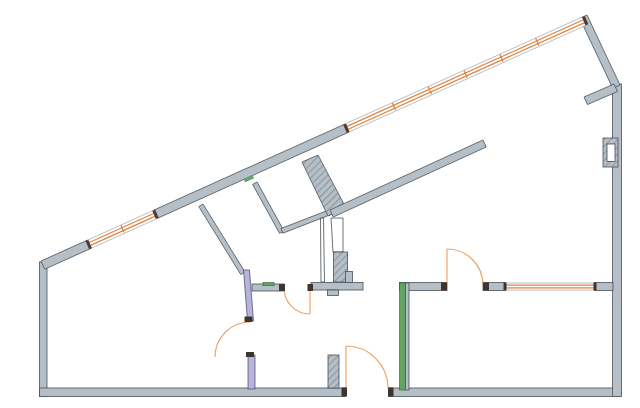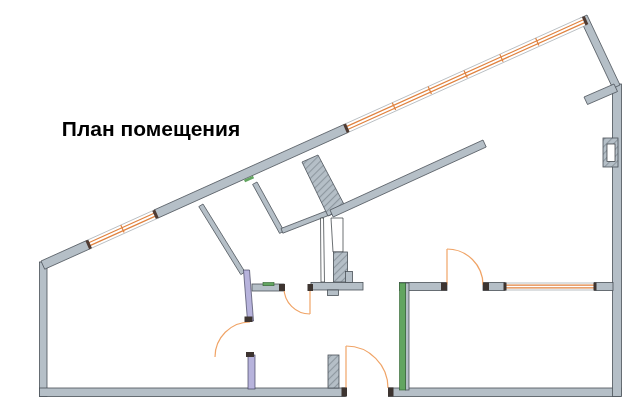--- a/index.html
+++ b/index.html
@@ -135,15 +135,14 @@
       <rect class="jamb" x="483" y="282.5" width="6" height="8"></rect>
 
       <path class="door" d="M346,346 A42,42 0 0 1 388,388"></path>
       <line class="door" x1="346" y1="388" x2="346" y2="346"></line>
       <rect class="jamb" x="341.5" y="387.5" width="5.5" height="9"></rect>
       <rect class="jamb" x="388" y="387.5" width="5.5" height="9"></rect>
     </g>
   </svg>
 
   <div class="title">
-    <div>План помещения</div>
   </div>
 </div>
 
 </body></html>

